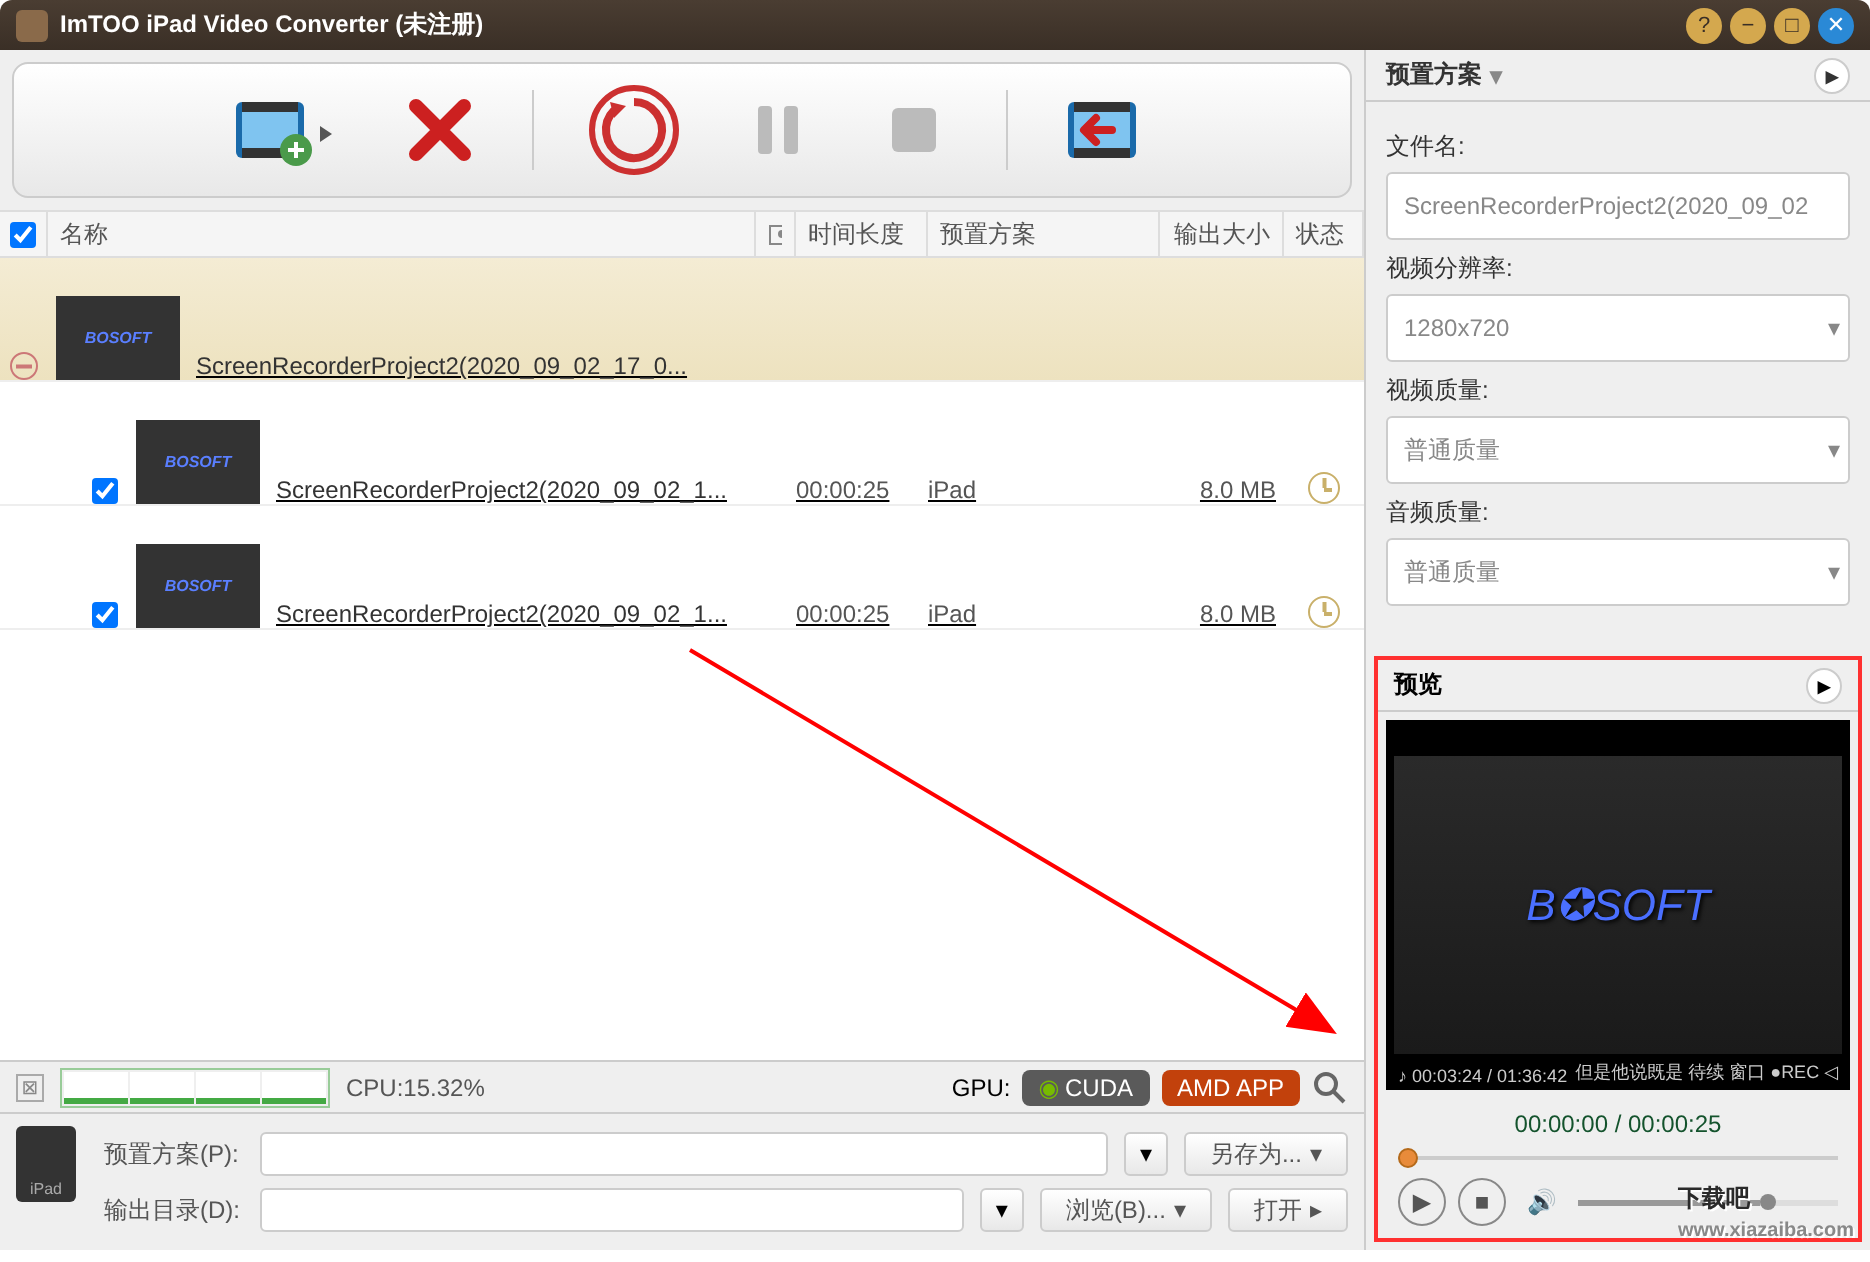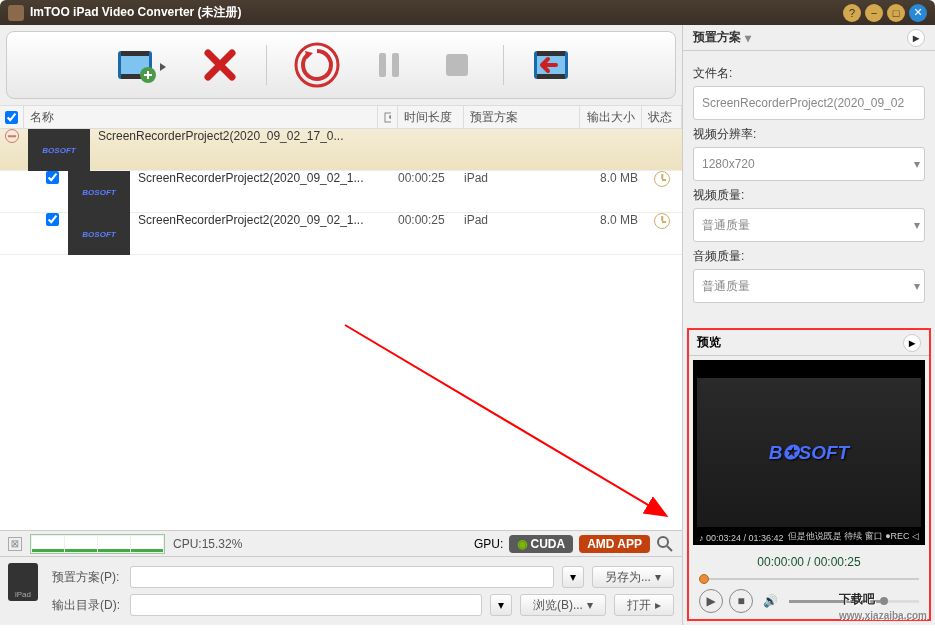--- a/index.html
+++ b/index.html
@@ -26,21 +26,21 @@
 .listhdr > div { border-right: 1px solid #ddd; padding: 0 6px; height: 100%; display: flex; align-items: center; }
 .col-chk { width: 24px; justify-content: center; }
 .col-name { flex: 1; }
 .col-dur { width: 66px; }
 .col-preset { width: 116px; }
 .col-size { width: 62px; text-align: right; justify-content: flex-end; }
 .col-status { width: 40px; }
 .col-hdr-icon { width: 20px; }
 
 .filelist { flex: 1; overflow-y: auto; background: #fff; }
-.row { display: flex; align-items: flex-start; height: 42px; border-bottom: 1px solid #eee; }
+.row { display: flex; align-items: flex-end; height: 62px; border-bottom: 1px solid #eee; text-decoration: underline; }
 .row.sel { background: linear-gradient(#f4ecd4, #ede2bf); }
 .row .col-chk { width: 24px; display: flex; justify-content: center; }
 .row .thumb { width: 62px; height: 42px; background: #333; margin: 0 4px; position: relative; overflow: hidden; }
 .row .thumb::after { content: "BOSOFT"; position: absolute; top: 50%; left: 50%; transform: translate(-50%,-50%); color: #5a7fff; font-size: 8px; font-style: italic; font-weight: bold; }
 .row.sub { padding-left: 40px; }
 .row.sub .col-chk { width: 24px; }
 .row .name { flex: 1; padding-left: 4px; color: #333; white-space: nowrap; overflow: hidden; text-overflow: ellipsis; }
 .row .dur { width: 66px; color: #555; }
 .row .preset { width: 116px; color: #555; }
 .row .size { width: 62px; text-align: right; color: #555; padding-right: 4px; }
@@ -50,21 +50,21 @@
 .clock-icon::after { content: ""; position: absolute; width: 4px; height: 1.5px; background: #c9b06a; top: 7px; left: 50%; }
 .minus-icon { width: 14px; height: 14px; border: 1.5px solid #c77; border-radius: 50%; position: relative; }
 .minus-icon::after { content: ""; position: absolute; width: 8px; height: 1.5px; background: #c77; top: 50%; left: 50%; transform: translate(-50%,-50%); }
 
 .cpu-bar { height: 26px; background: #efefef; border-top: 1px solid #ccc; display: flex; align-items: center; padding: 0 8px; gap: 8px; }
 .cpu-graph { display: flex; gap: 1px; border: 1px solid #9c9; padding: 1px; }
 .cpu-cell { width: 32px; height: 16px; background: #fff; position: relative; }
 .cpu-cell::after { content: ""; position: absolute; bottom: 0; left: 0; right: 0; height: 3px; background: #4a4; }
 .cpu-txt { color: #555; }
 .gpu-section { margin-left: auto; display: flex; align-items: center; gap: 6px; }
-.badge { padding: 2px 8px; border-radius: 4px; font-size: 10px; font-weight: bold; }
+.badge { padding: 2px 8px; border-radius: 4px; font-size: 10px; font-weight: normal; }
 .badge.cuda { background: #5a5a5a; color: #fff; }
 .badge.amd { background: #c2410c; color: #fff; }
 
 .bottom-panel { background: #efefef; border-top: 1px solid #ccc; padding: 6px 8px; }
 .bp-row { display: flex; align-items: center; gap: 8px; height: 28px; }
 .bp-label { color: #555; width: 70px; }
 .bp-field { flex: 1; height: 22px; background: #fff; border: 1px solid #ccc; border-radius: 3px; padding: 0 6px; display: flex; align-items: center; color: #888; }
 .bp-dd { width: 22px; height: 22px; border: 1px solid #ccc; border-radius: 3px; background: linear-gradient(#fff,#e8e8e8); display: flex; align-items: center; justify-content: center; cursor: pointer; }
 .bp-btn { height: 22px; padding: 0 12px; border: 1px solid #ccc; border-radius: 3px; background: linear-gradient(#fff,#e8e8e8); display: flex; align-items: center; cursor: pointer; color: #555; gap: 4px; }
 .ipad-icon { width: 30px; height: 38px; background: #333; border-radius: 3px; margin-right: 6px; position: relative; }
@@ -79,21 +79,21 @@
 .props { padding: 8px 10px; }
 .prop-label { color: #333; margin-bottom: 4px; margin-top: 6px; }
 .prop-field { height: 34px; border: 1px solid #ccc; border-radius: 3px; background: #fff; display: flex; align-items: center; padding: 0 8px; color: #888; position: relative; }
 .prop-field .dd { position: absolute; right: 4px; color: #888; }
 
 .preview-section { border: 2px solid #ff3030; margin: 4px; }
 .preview-hdr { height: 26px; display: flex; align-items: center; padding: 0 8px; font-weight: bold; border-bottom: 1px solid #ccc; }
 .preview-hdr .arrow-btn { margin-left: auto; width: 18px; height: 18px; border: 1px solid #ccc; border-radius: 50%; background: #fff; display: flex; align-items: center; justify-content: center; cursor: pointer; }
 .preview-vid { height: 185px; background: #000; position: relative; margin: 4px; }
 .preview-vid .vidframe { position: absolute; inset: 18px 4px 18px 4px; background: linear-gradient(#2a2a2a, #1a1a1a); display: flex; align-items: center; justify-content: center; }
-.preview-vid .logo { color: #4a6fff; font-size: 19px; font-style: italic; font-weight: bold; text-shadow: 1px 1px 2px #000; }
+.preview-vid .logo { color: #4a6fff; font-size: 22px; font-style: italic; font-weight: normal; text-shadow: 1px 1px 2px #000; }
 .preview-vid .osd { position: absolute; bottom: 2px; left: 6px; color: #ccc; font-size: 9px; }
 .preview-vid .osd2 { position: absolute; bottom: 2px; right: 6px; color: #ccc; font-size: 9px; }
 .preview-time { text-align: center; padding: 6px 0; color: #14532d; }
 .preview-slider { height: 8px; margin: 0 10px; position: relative; }
 .preview-slider .track { height: 2px; background: #ccc; position: absolute; top: 3px; left: 0; right: 0; }
 .preview-slider .knob { width: 10px; height: 10px; border-radius: 50%; background: #e88b3a; border: 1px solid #b56a1a; position: absolute; left: 0; top: -1px; }
 .preview-ctrls { display: flex; align-items: center; gap: 6px; padding: 6px 10px; }
 .pcbtn { width: 24px; height: 24px; border: 1.5px solid #888; border-radius: 50%; display: flex; align-items: center; justify-content: center; cursor: pointer; color: #555; }
 .vol-slider { flex: 1; height: 3px; background: linear-gradient(to right, #999 70%, #ddd 70%); position: relative; }
 .vol-slider .knob { width: 8px; height: 8px; border-radius: 50%; background: #888; position: absolute; left: 70%; top: -3px; }

